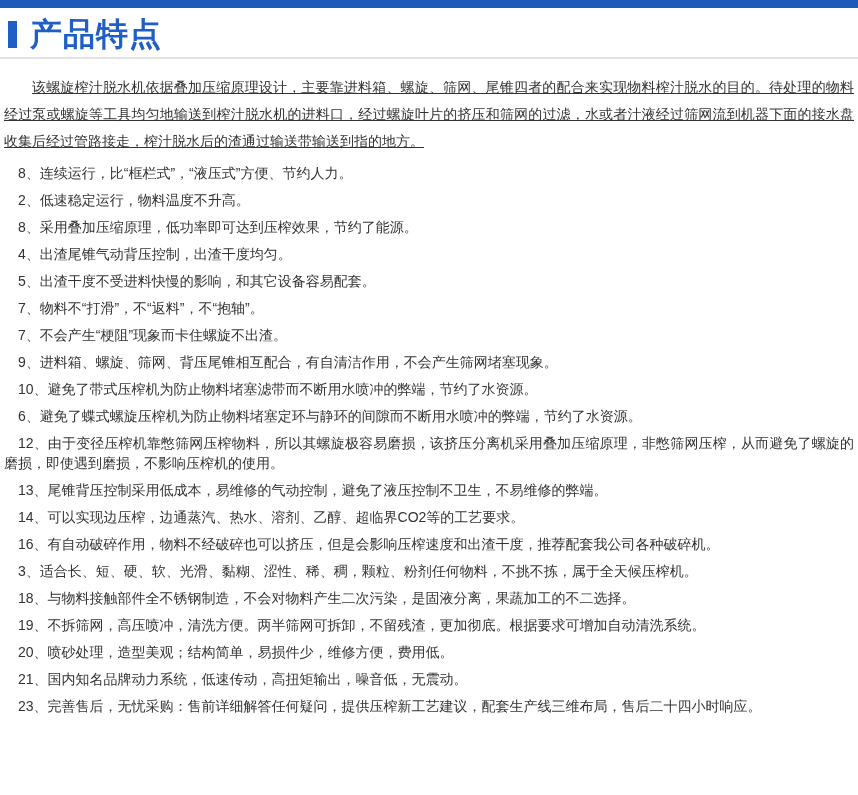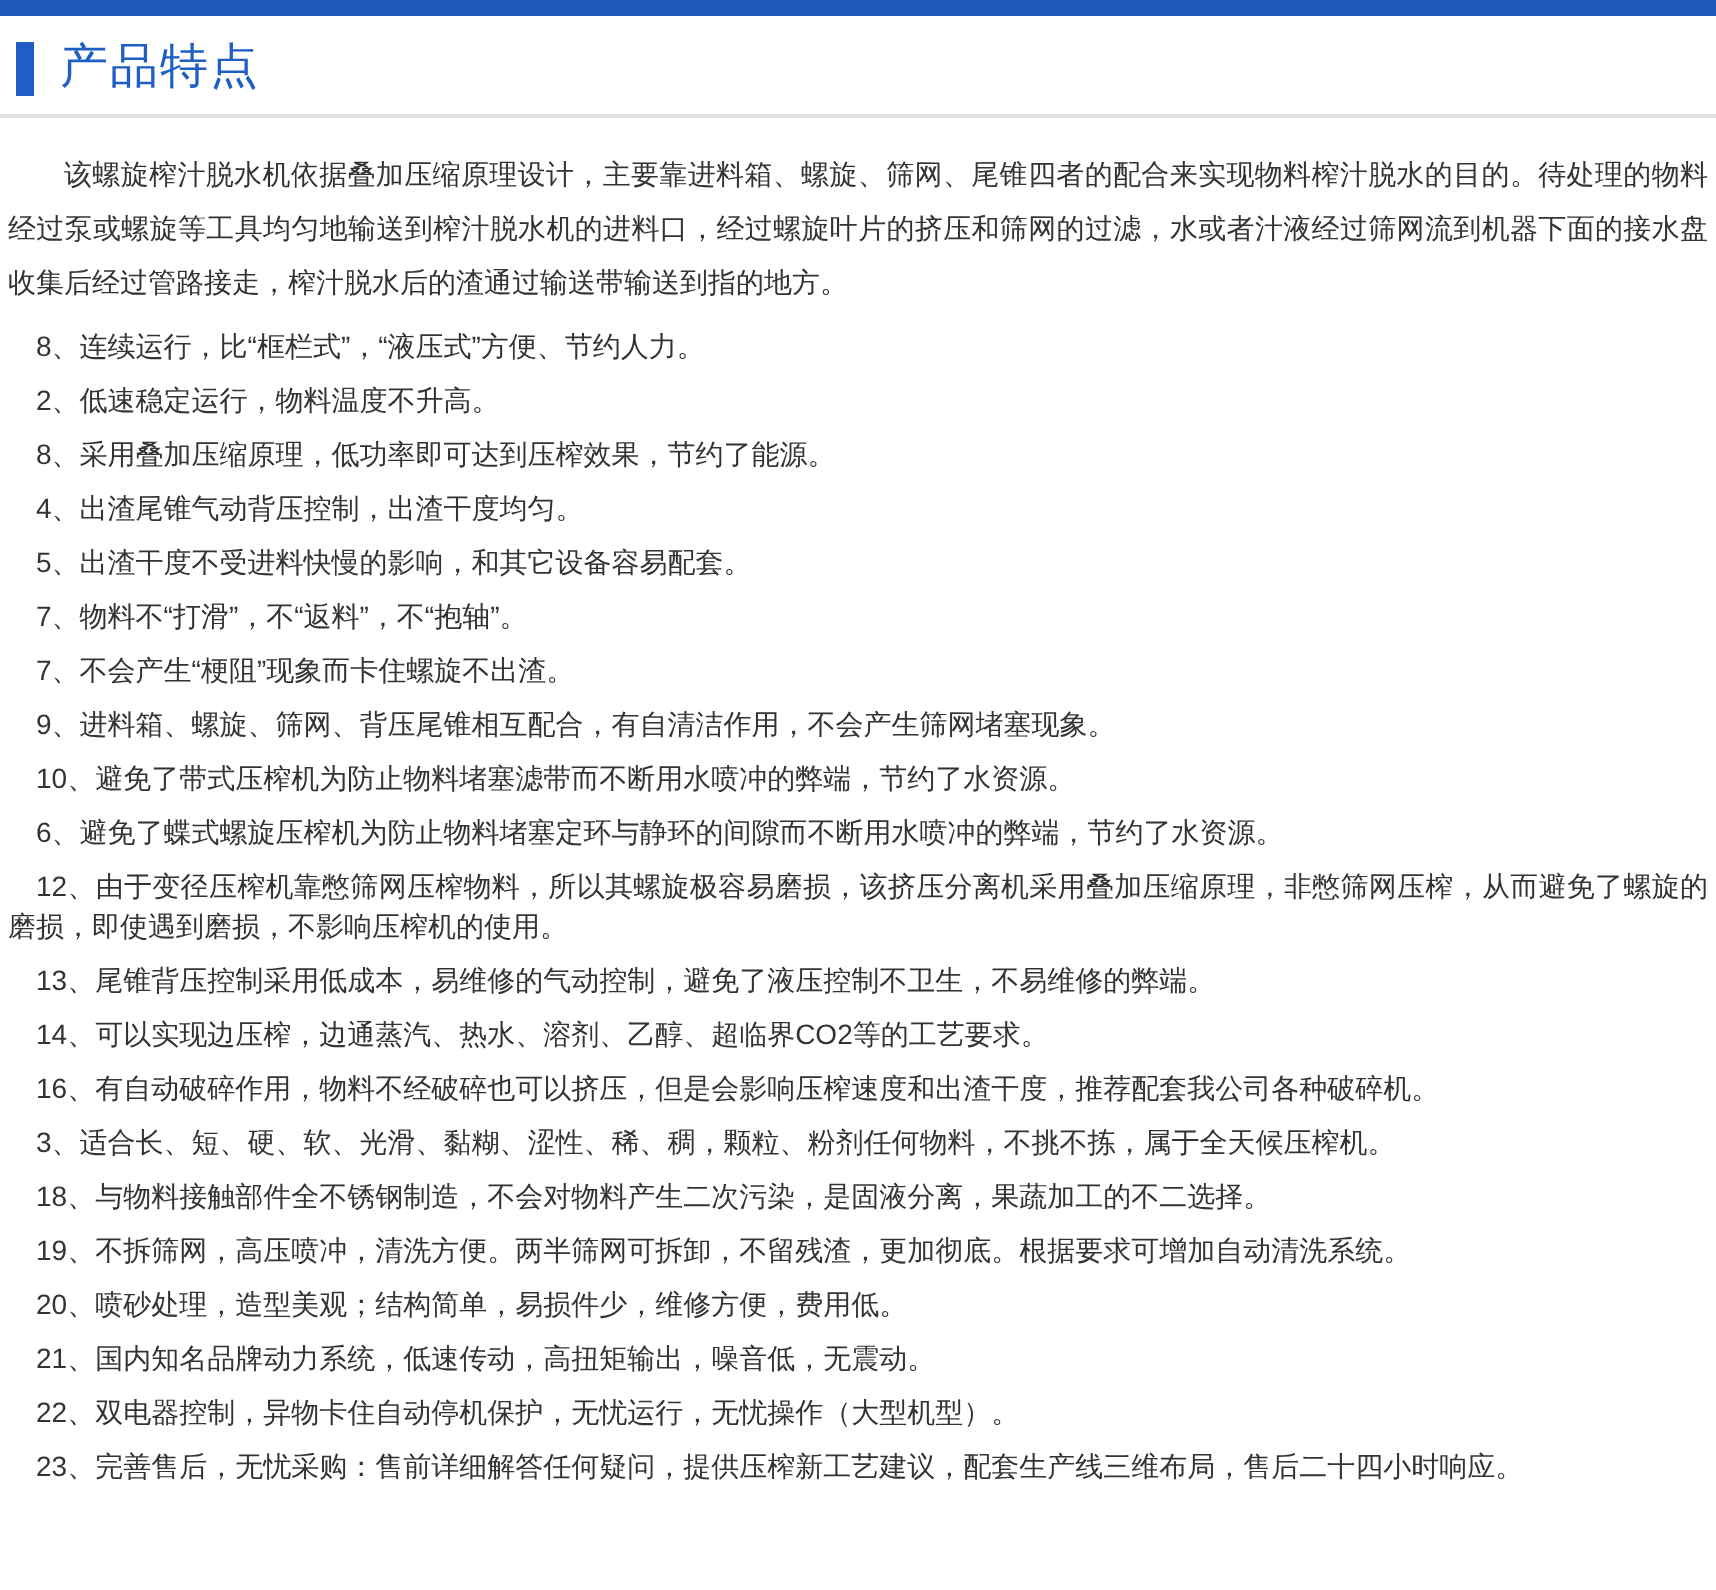--- a/index.html
+++ b/index.html
@@ -26,42 +26,43 @@
     height: 28px;
   }
   .accent-bar {
     width: 9px;
     height: 27px;
     background: #1E5EC5;
     flex: 0 0 auto;
   }
   .section-title {
     margin: 0 0 0 13px;
-    font-size: 24px;
+    font-size: 32px;
     line-height: 28px;
-    font-weight: normal;
+    font-weight: bold;
     color: #1E5EC5;
     letter-spacing: 1px;
     white-space: nowrap;
   }
   .divider {
     width: 858px;
     height: 0;
     border-top: 2px solid #e3e3e3;
     margin-top: 9px;
   }
   .content {
     padding: 9px 4px 0 4px;
     font-size: 14px;
   }
   .intro-paragraph {
     margin: 6px 0 8px 0;
     line-height: 27px;
     text-indent: 2em;
     text-align: justify;
+    text-decoration: underline;
   }
   .features-list {
     margin: 0;
     padding: 0;
   }
   .feature-item {
     margin: 0 0 7px 0;
     line-height: 20px;
     text-indent: 1em;
     text-align: justify;
@@ -94,16 +95,15 @@
       <p class="feature-item">6、避免了蝶式螺旋压榨机为防止物料堵塞定环与静环的间隙而不断用水喷冲的弊端，节约了水资源。</p>
       <p class="feature-item">12、由于变径压榨机靠憋筛网压榨物料，所以其螺旋极容易磨损，该挤压分离机采用叠加压缩原理，非憋筛网压榨，从而避免了螺旋的磨损，即使遇到磨损，不影响压榨机的使用。</p>
       <p class="feature-item">13、尾锥背压控制采用低成本，易维修的气动控制，避免了液压控制不卫生，不易维修的弊端。</p>
       <p class="feature-item">14、可以实现边压榨，边通蒸汽、热水、溶剂、乙醇、超临界CO2等的工艺要求。</p>
       <p class="feature-item">16、有自动破碎作用，物料不经破碎也可以挤压，但是会影响压榨速度和出渣干度，推荐配套我公司各种破碎机。</p>
       <p class="feature-item">3、适合长、短、硬、软、光滑、黏糊、涩性、稀、稠，颗粒、粉剂任何物料，不挑不拣，属于全天候压榨机。</p>
       <p class="feature-item">18、与物料接触部件全不锈钢制造，不会对物料产生二次污染，是固液分离，果蔬加工的不二选择。</p>
       <p class="feature-item">19、不拆筛网，高压喷冲，清洗方便。两半筛网可拆卸，不留残渣，更加彻底。根据要求可增加自动清洗系统。</p>
       <p class="feature-item">20、喷砂处理，造型美观；结构简单，易损件少，维修方便，费用低。</p>
       <p class="feature-item">21、国内知名品牌动力系统，低速传动，高扭矩输出，噪音低，无震动。</p>
-      <p class="feature-item">22、双电器控制，异物卡住自动停机保护，无忧运行，无忧操作（大型机型）。</p>
       <p class="feature-item">23、完善售后，无忧采购：售前详细解答任何疑问，提供压榨新工艺建议，配套生产线三维布局，售后二十四小时响应。</p>
     </div>
 </div>
 
 </body></html>

